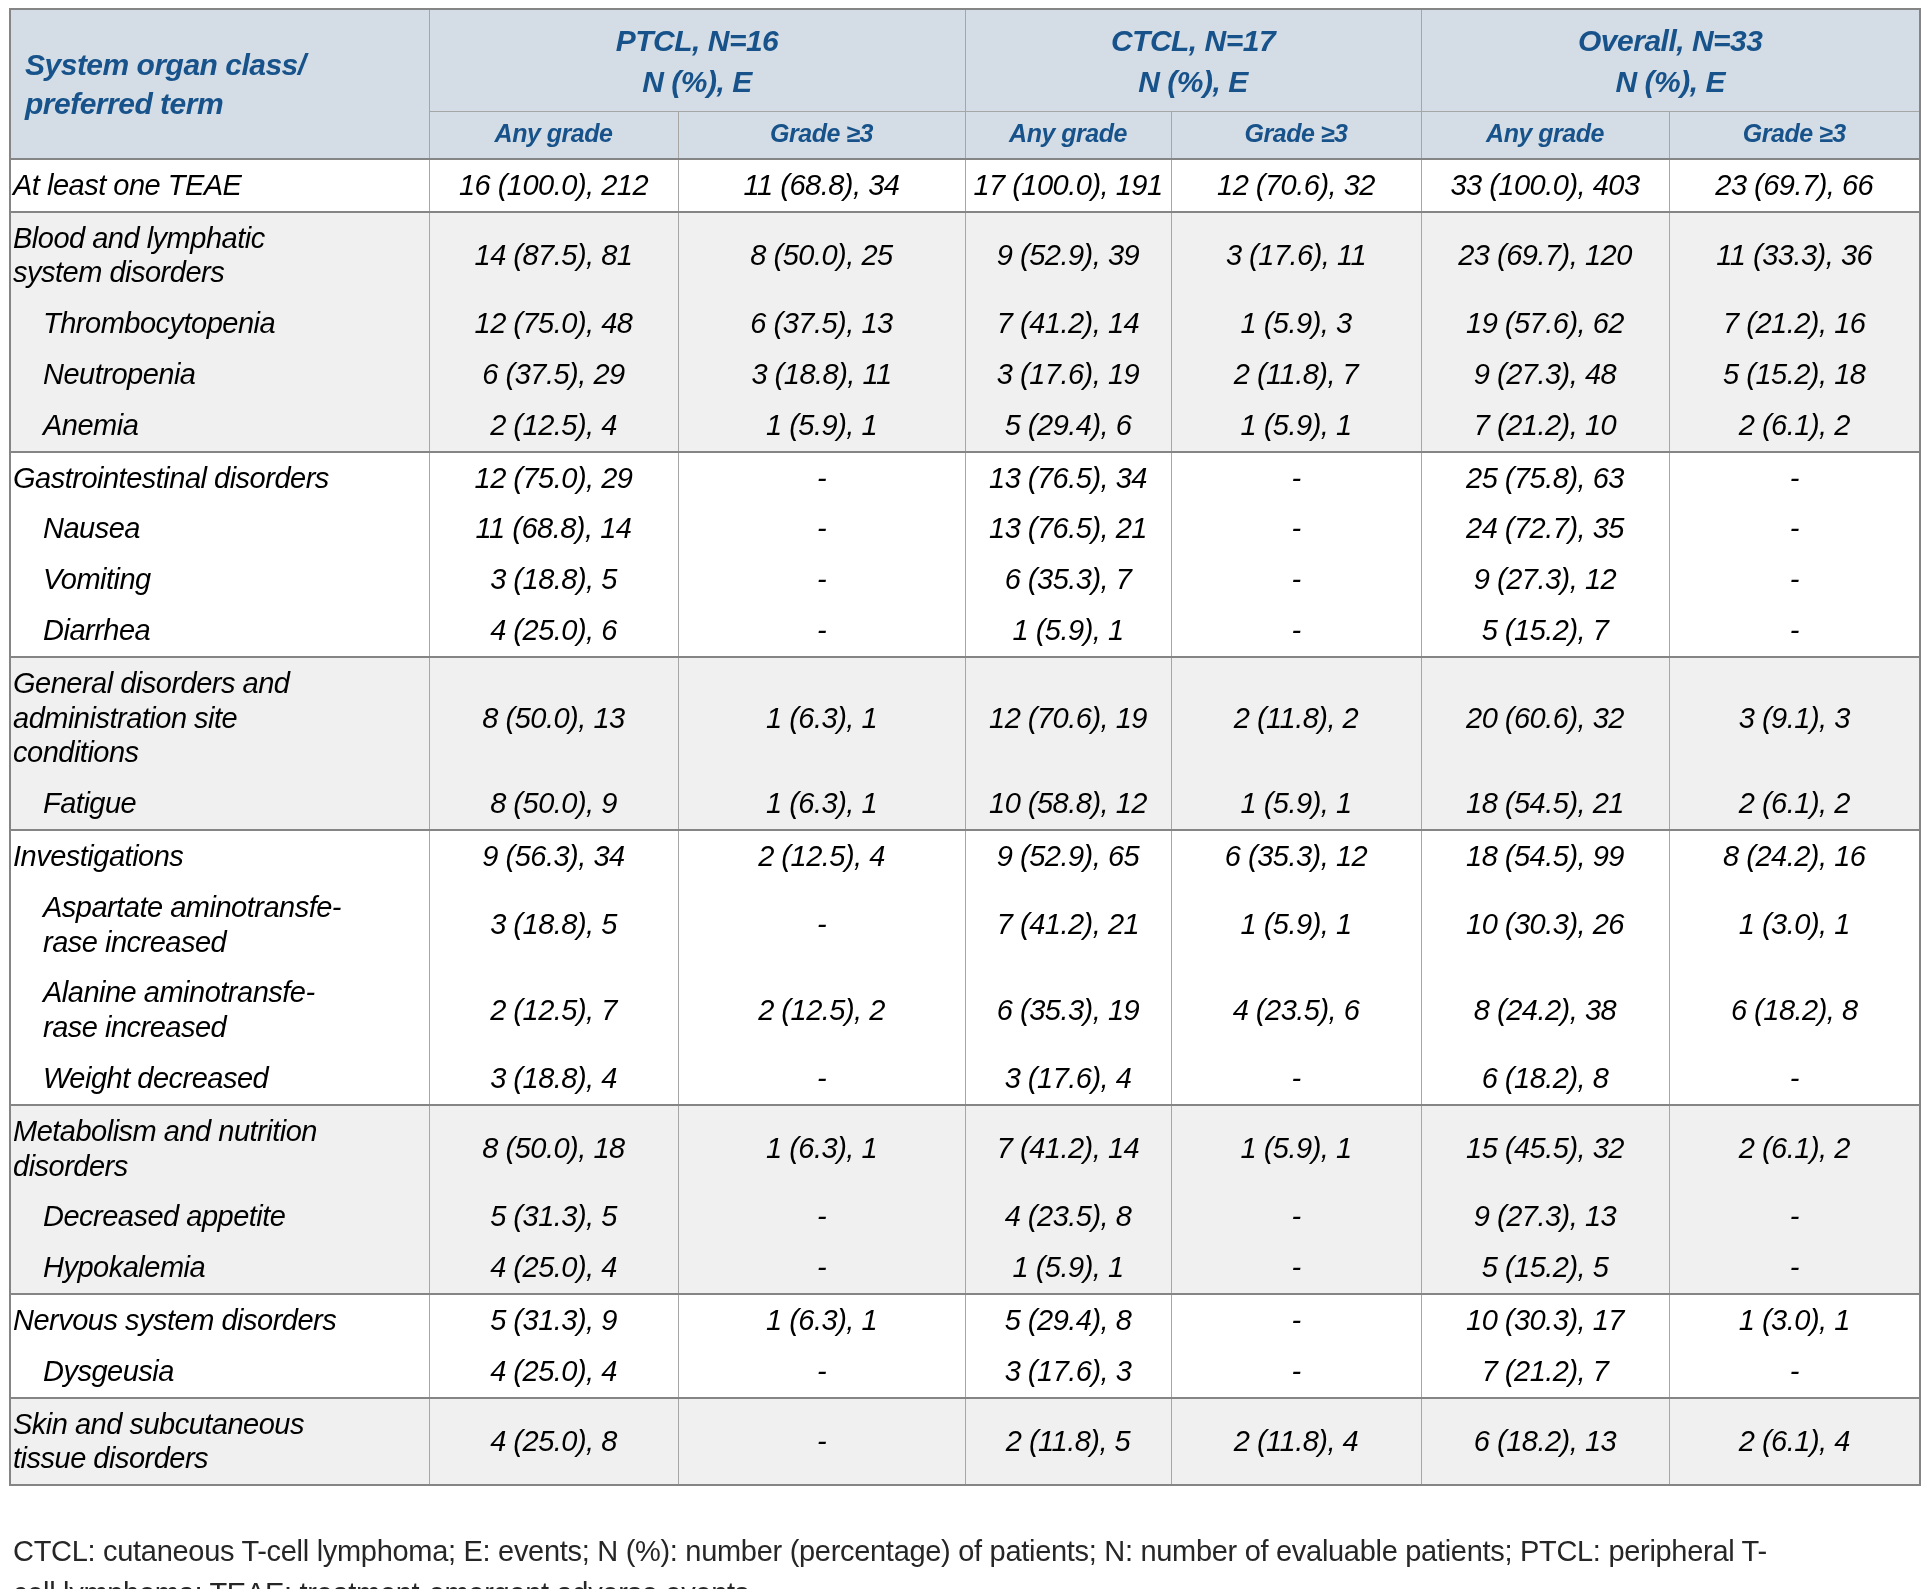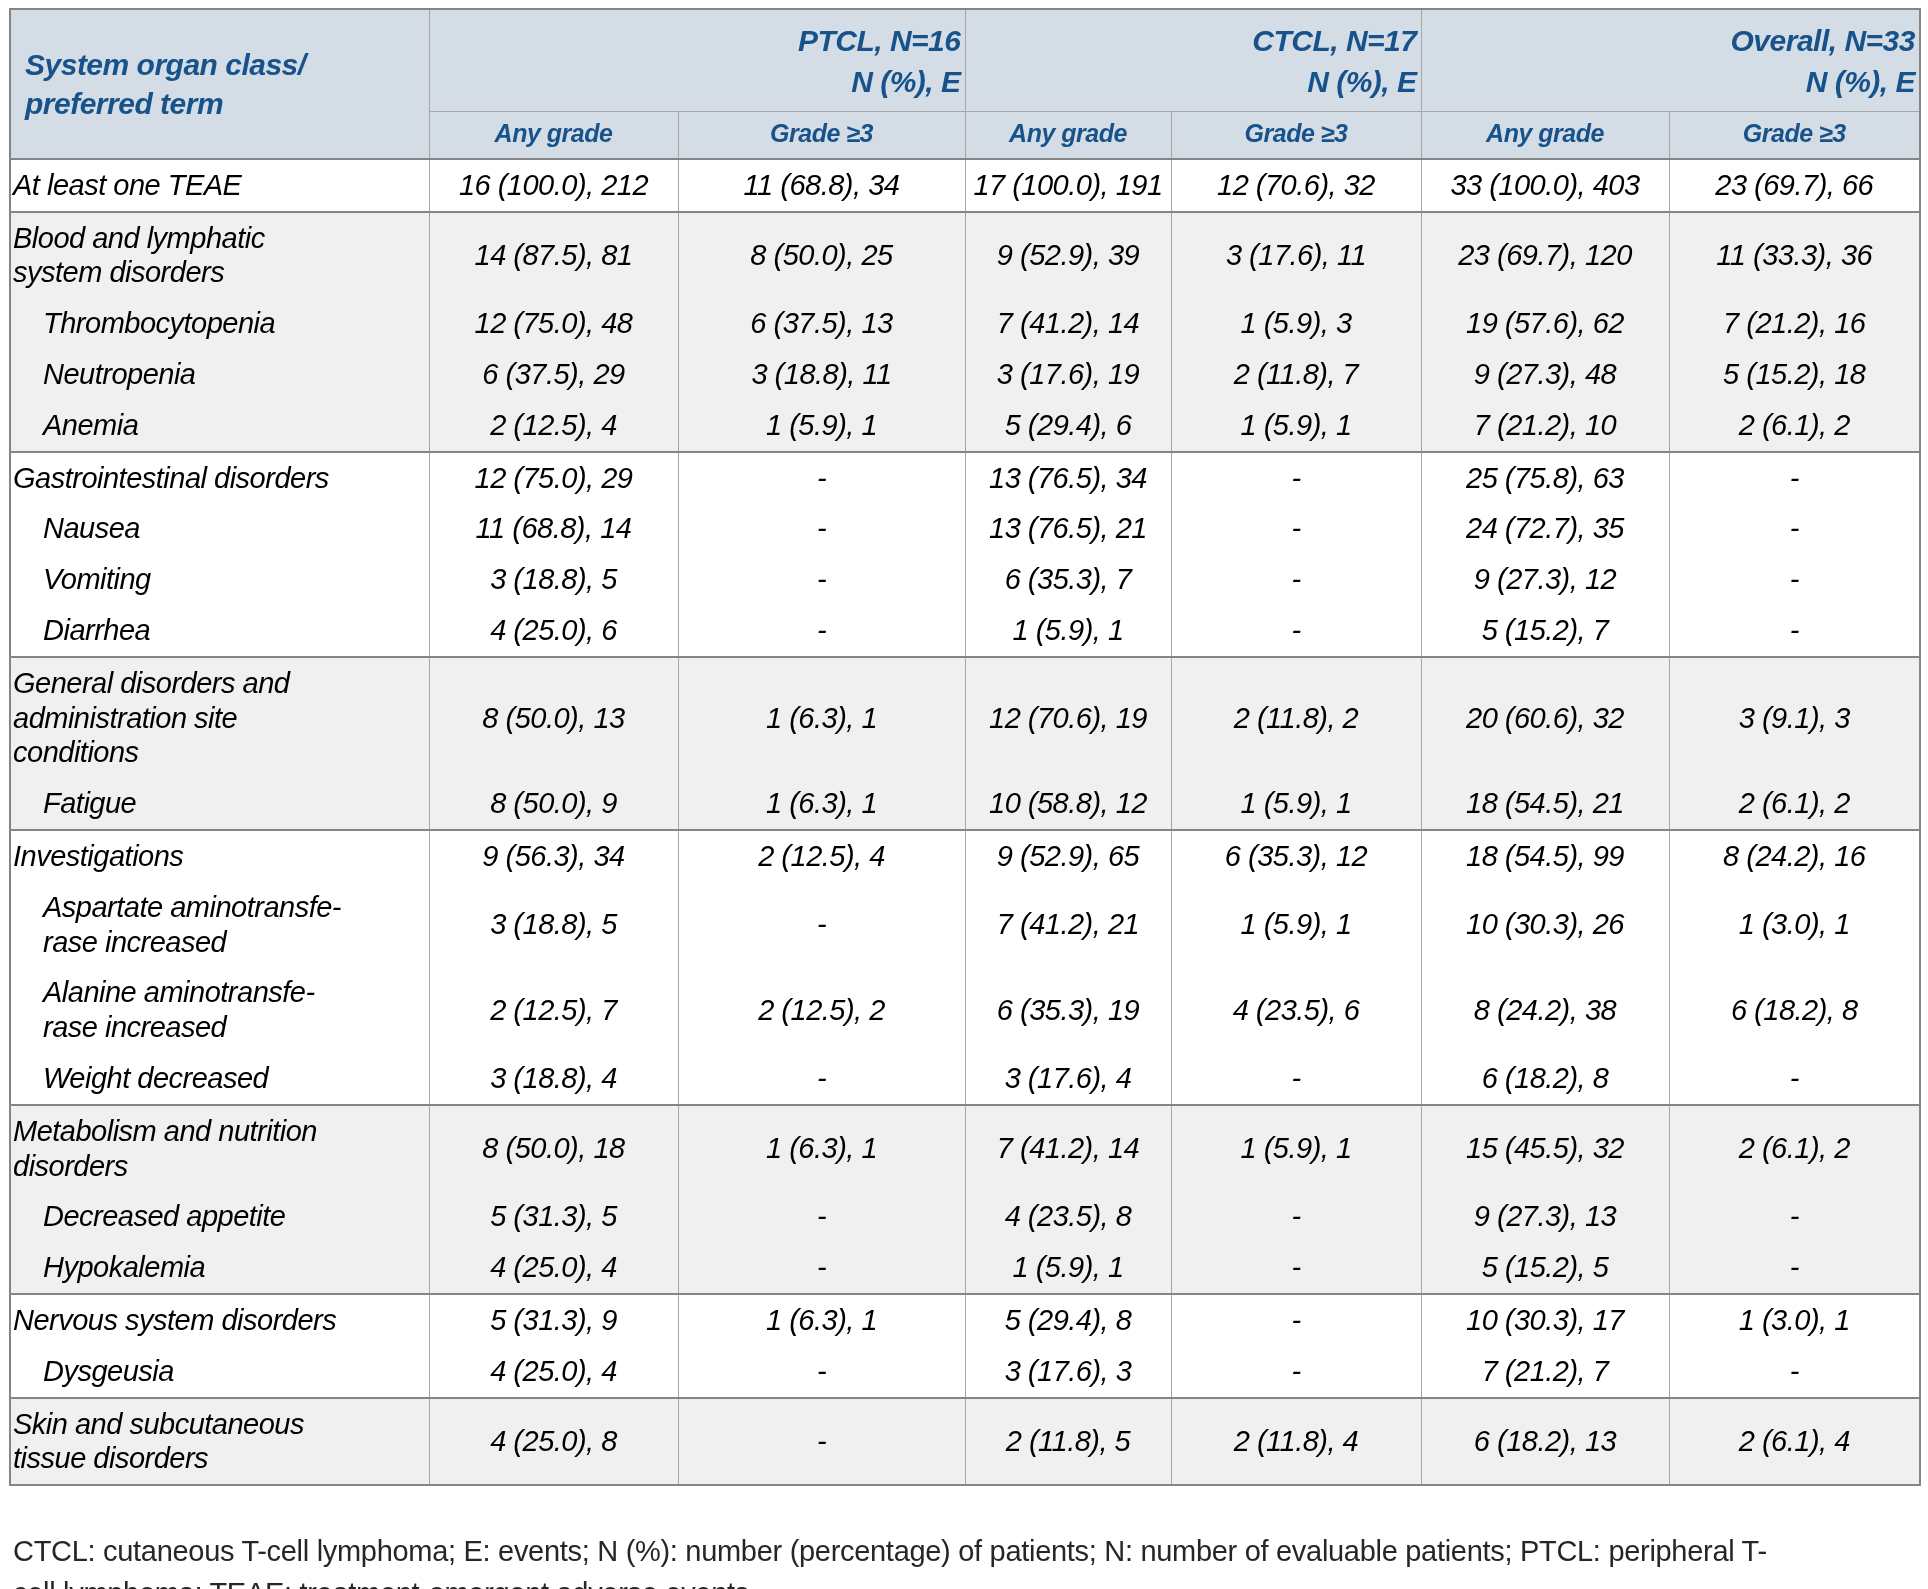--- a/index.html
+++ b/index.html
@@ -42,21 +42,21 @@
     text-align:left;
     vertical-align:middle;
     font-size:30px;
     line-height:1.3;
     white-space:pre;
     padding:8px 8px 8px 14px;
   }
   th.group-head{
     font-size:30px;
     line-height:1.38;
-    text-align:right;
+    text-align:center;
     vertical-align:middle;
     padding:10px 4px 8px 4px;
     border-left:1px solid var(--border-light);
   }
   th.sub-head{
     font-size:25px;
     text-align:center;
     vertical-align:middle;
     padding:7px 4px 10px 4px;
     border-left:1px solid var(--border-light);

